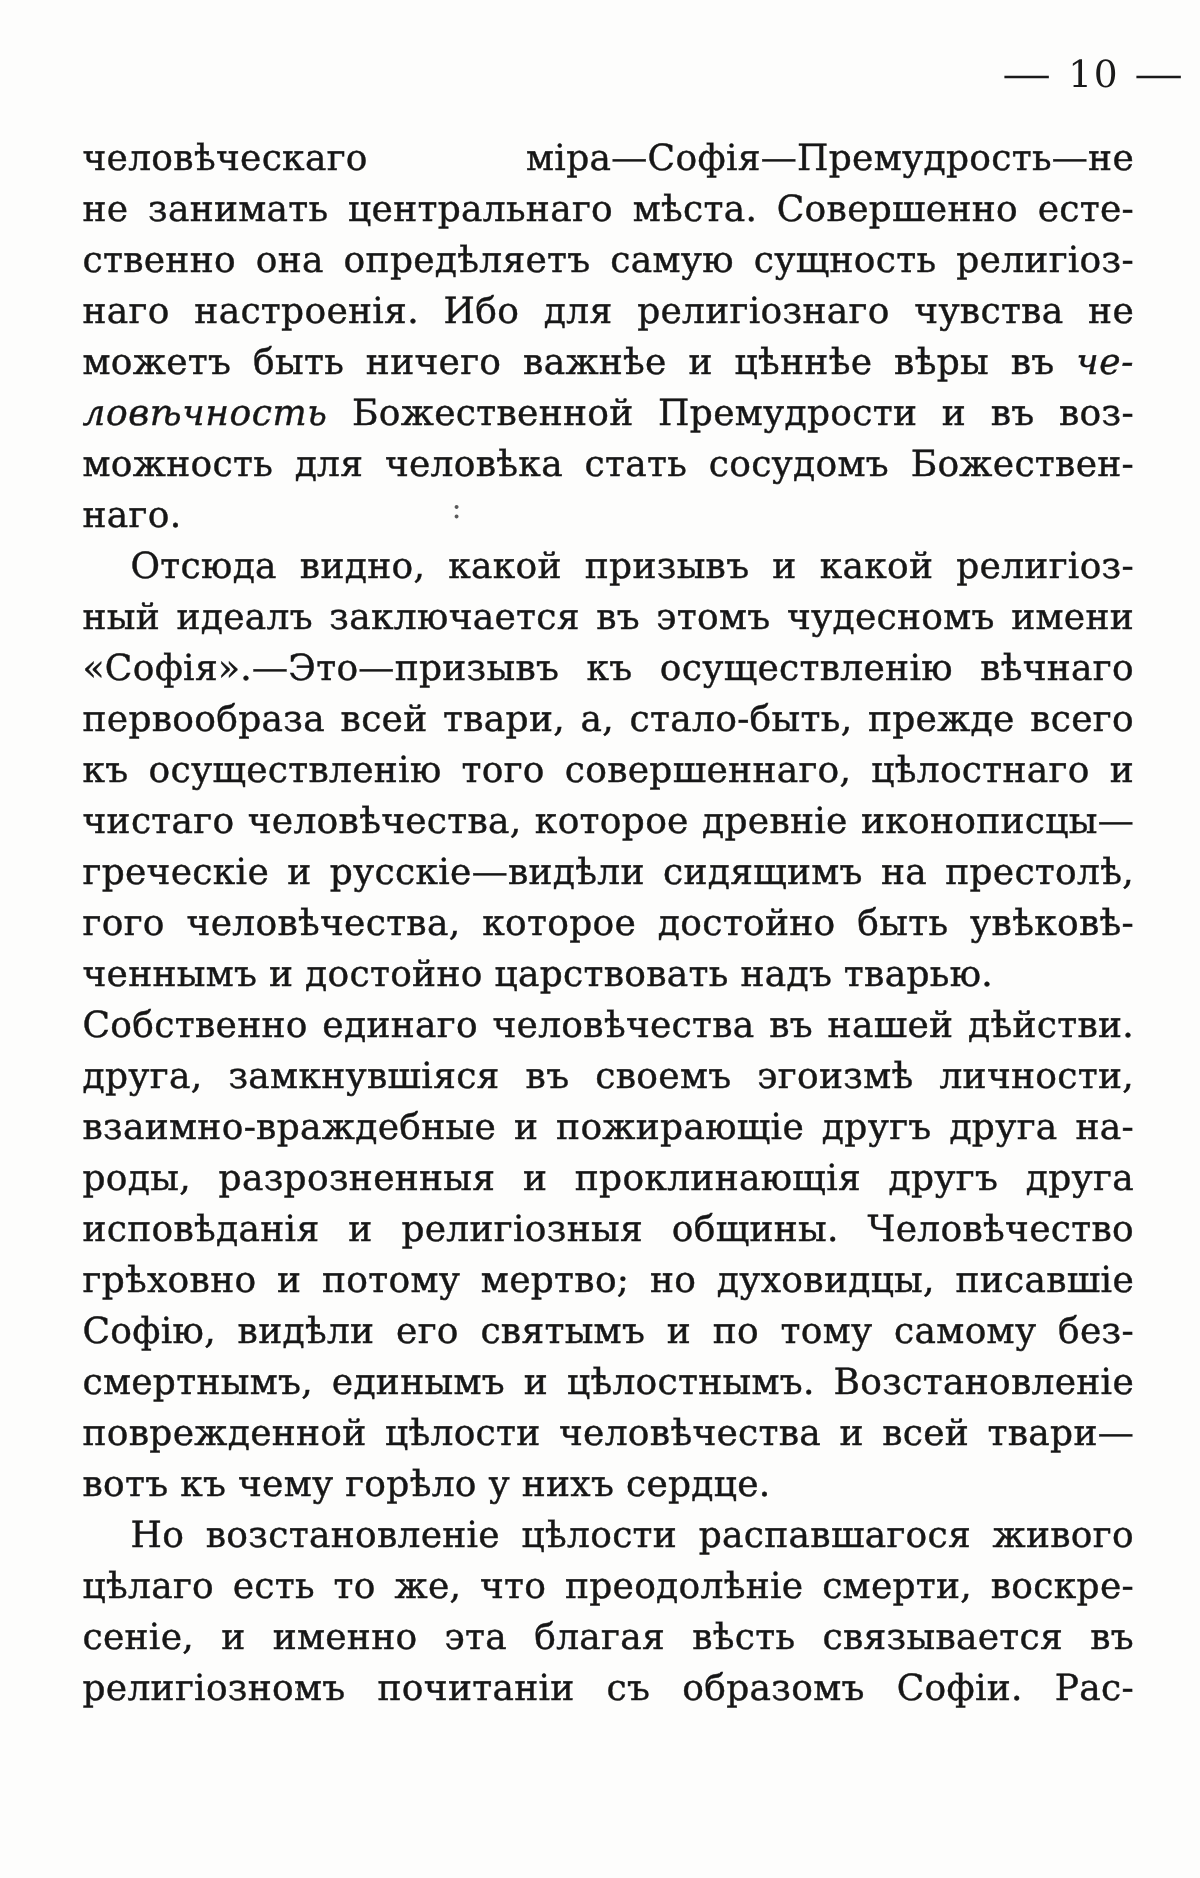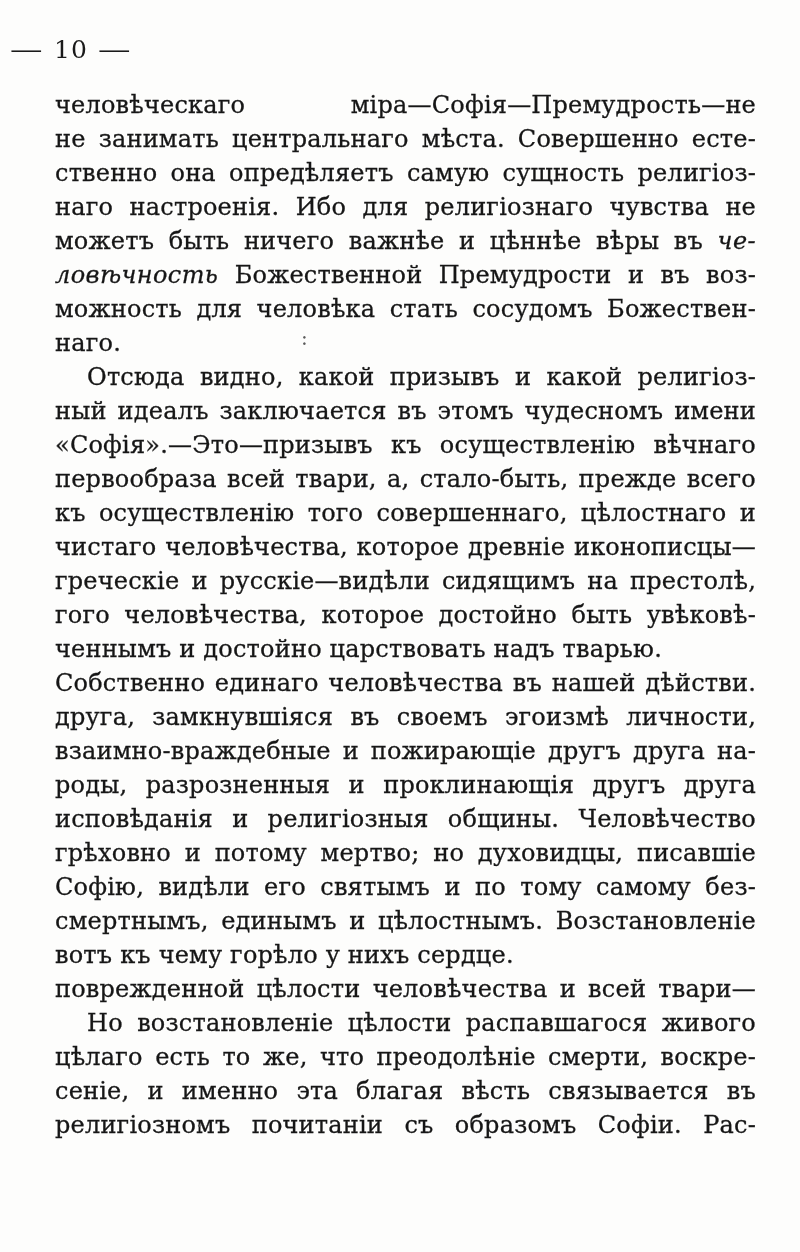--- a/index.html
+++ b/index.html
@@ -14,21 +14,21 @@
     background: #fdfdfc;
     overflow: hidden;
     font-family: "DejaVu Serif", "Liberation Serif", serif;
     color: #161616;
   }
   .page-header {
     position: absolute;
     top: 36px;
     left: 0;
     width: 800px;
-    text-align: left;
+    text-align: right;
     font-size: 25px;
     line-height: 28px;
     letter-spacing: 1px;
     color: #1a1a1a;
   }
   .page-header .dash {
     display: inline-block;
     margin: 0 14px;
     transform: scaleX(1.3);
   }
@@ -101,22 +101,22 @@
       </div>
       <div class="para">
         <div class="line"><span>Собственно единаго человѣчества въ нашей дѣйстви.</span></div>
         <div class="line"><span>друга, замкнувшіяся въ своемъ эгоизмѣ личности,</span></div>
         <div class="line"><span>взаимно-враждебные и пожирающіе другъ друга на-</span></div>
         <div class="line"><span>роды, разрозненныя и проклинающія другъ друга</span></div>
         <div class="line"><span>исповѣданія и религіозныя общины. Человѣчество</span></div>
         <div class="line"><span>грѣховно и потому мертво; но духовидцы, писавшіе</span></div>
         <div class="line"><span>Софію, видѣли его святымъ и по тому самому без-</span></div>
         <div class="line"><span>смертнымъ, единымъ и цѣлостнымъ. Возстановленіе</span></div>
+        <div class="line"><span>поврежденной цѣлости человѣчества и всей твари—</span></div>
         <div class="line no-just"><span>вотъ къ чему горѣло у нихъ сердце.</span></div>
-        <div class="line"><span>поврежденной цѣлости человѣчества и всей твари—</span></div>
       </div>
       <div class="para">
         <div class="line indent"><span>Но возстановленіе цѣлости распавшагося живого</span></div>
         <div class="line"><span>цѣлаго есть то же, что преодолѣніе смерти, воскре-</span></div>
         <div class="line"><span>сеніе, и именно эта благая вѣсть связывается въ</span></div>
         <div class="line"><span>религіозномъ почитаніи съ образомъ Софіи. Рас-</span></div>
       </div>
     </div>
 
 <span class="speck" style="left: 301px; top: 326px;">:</span>

